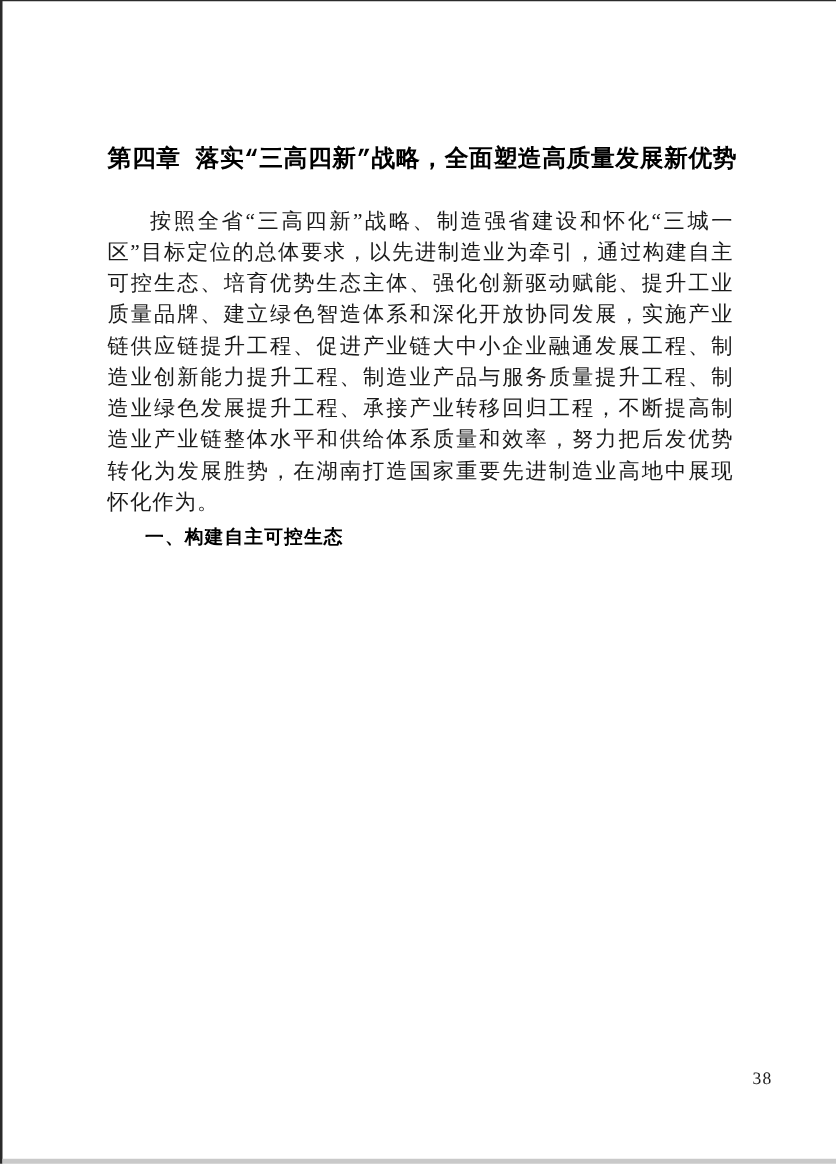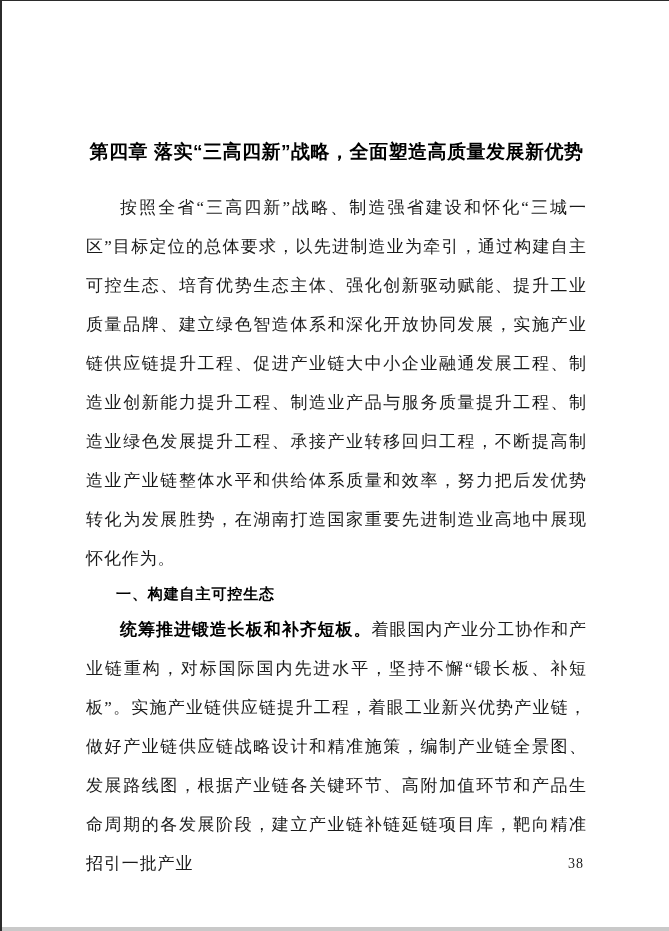--- a/index.html
+++ b/index.html
@@ -24,34 +24,33 @@
     width: 100%; height: 4px;
     background: #c9c9c9;
   }
   .content {
     position: absolute;
     left: 84px;
     top: 114px;
     width: 501px;
   }
   .chapter-title {
-    font-family: Liberation Sans, sans-serif;
+    font-family: Liberation Mono, monospace;
     font-weight: bold;
     font-size: 19px;
     line-height: 26px;
     text-align: center;
     color: #000000;
     letter-spacing: 0.5px;
     margin-bottom: 23px;
     white-space: nowrap;
-    margin-top: 24px;
   }
   .para {
     font-size: 17px;
-    line-height: 39px;
+    line-height: 25px;
     letter-spacing: 0.9px;
     text-align: justify;
     text-justify: inter-character;
     text-align-last: left;
     text-indent: 2em;
     color: #1a1a1a;
   }
   .section-heading {
     font-family: "Liberation Sans", sans-serif;
     font-weight: bold;
@@ -61,38 +60,37 @@
     text-indent: 2em;
     color: #000000;
   }
   .run-in-heading {
     font-family: "Liberation Sans", sans-serif;
     font-weight: bold;
     color: #000000;
   }
   .page-number {
     position: absolute;
-    left: 566px;
+    left: 600px;
     top: 855px;
     font-size: 14px;
     letter-spacing: 1px;
     color: #1a1a1a;
   }
 </style>
 </head>
 <body>
 
 <div class="page">
   <div class="content">
     <div class="chapter-title">第四章  落实“三高四新”战略，全面塑造高质量发展新优势</div>
 
     <p class="para">按照全省“三高四新”战略、制造强省建设和怀化“三城一区”目标定位的总体要求，以先进制造业为牵引，通过构建自主可控生态、培育优势生态主体、强化创新驱动赋能、提升工业质量品牌、建立绿色智造体系和深化开放协同发展，实施产业链供应链提升工程、促进产业链大中小企业融通发展工程、制造业创新能力提升工程、制造业产品与服务质量提升工程、制造业绿色发展提升工程、承接产业转移回归工程，不断提高制造业产业链整体水平和供给体系质量和效率，努力把后发优势转化为发展胜势，在湖南打造国家重要先进制造业高地中展现怀化作为。</p>
 
     <div class="section-heading">一、构建自主可控生态</div>
 
 
-    <p class="para"><span class="run-in-heading">统筹推进锻造长板和补齐短板。</span><span>着眼国内产业分工协作和产业链重构，对标国际国内先进水平，坚持不懈“锻长板、补短板”。实施产业链供应链提升工程，着眼工业新兴优势产业链，做好产业链供应链战略设计和精准施策，编制产业链全景图、发展路线图，根据产业链各关键环节、高附加值环节和产品生命周期的各发展阶段，建立产业链补链延链项目库，靶向精准招引一批产业</span></p>
   </div>
 
   <div class="page-number">38</div>
 
   <div class="page-bottom-edge"></div>
 </div>
 
 </body></html>

